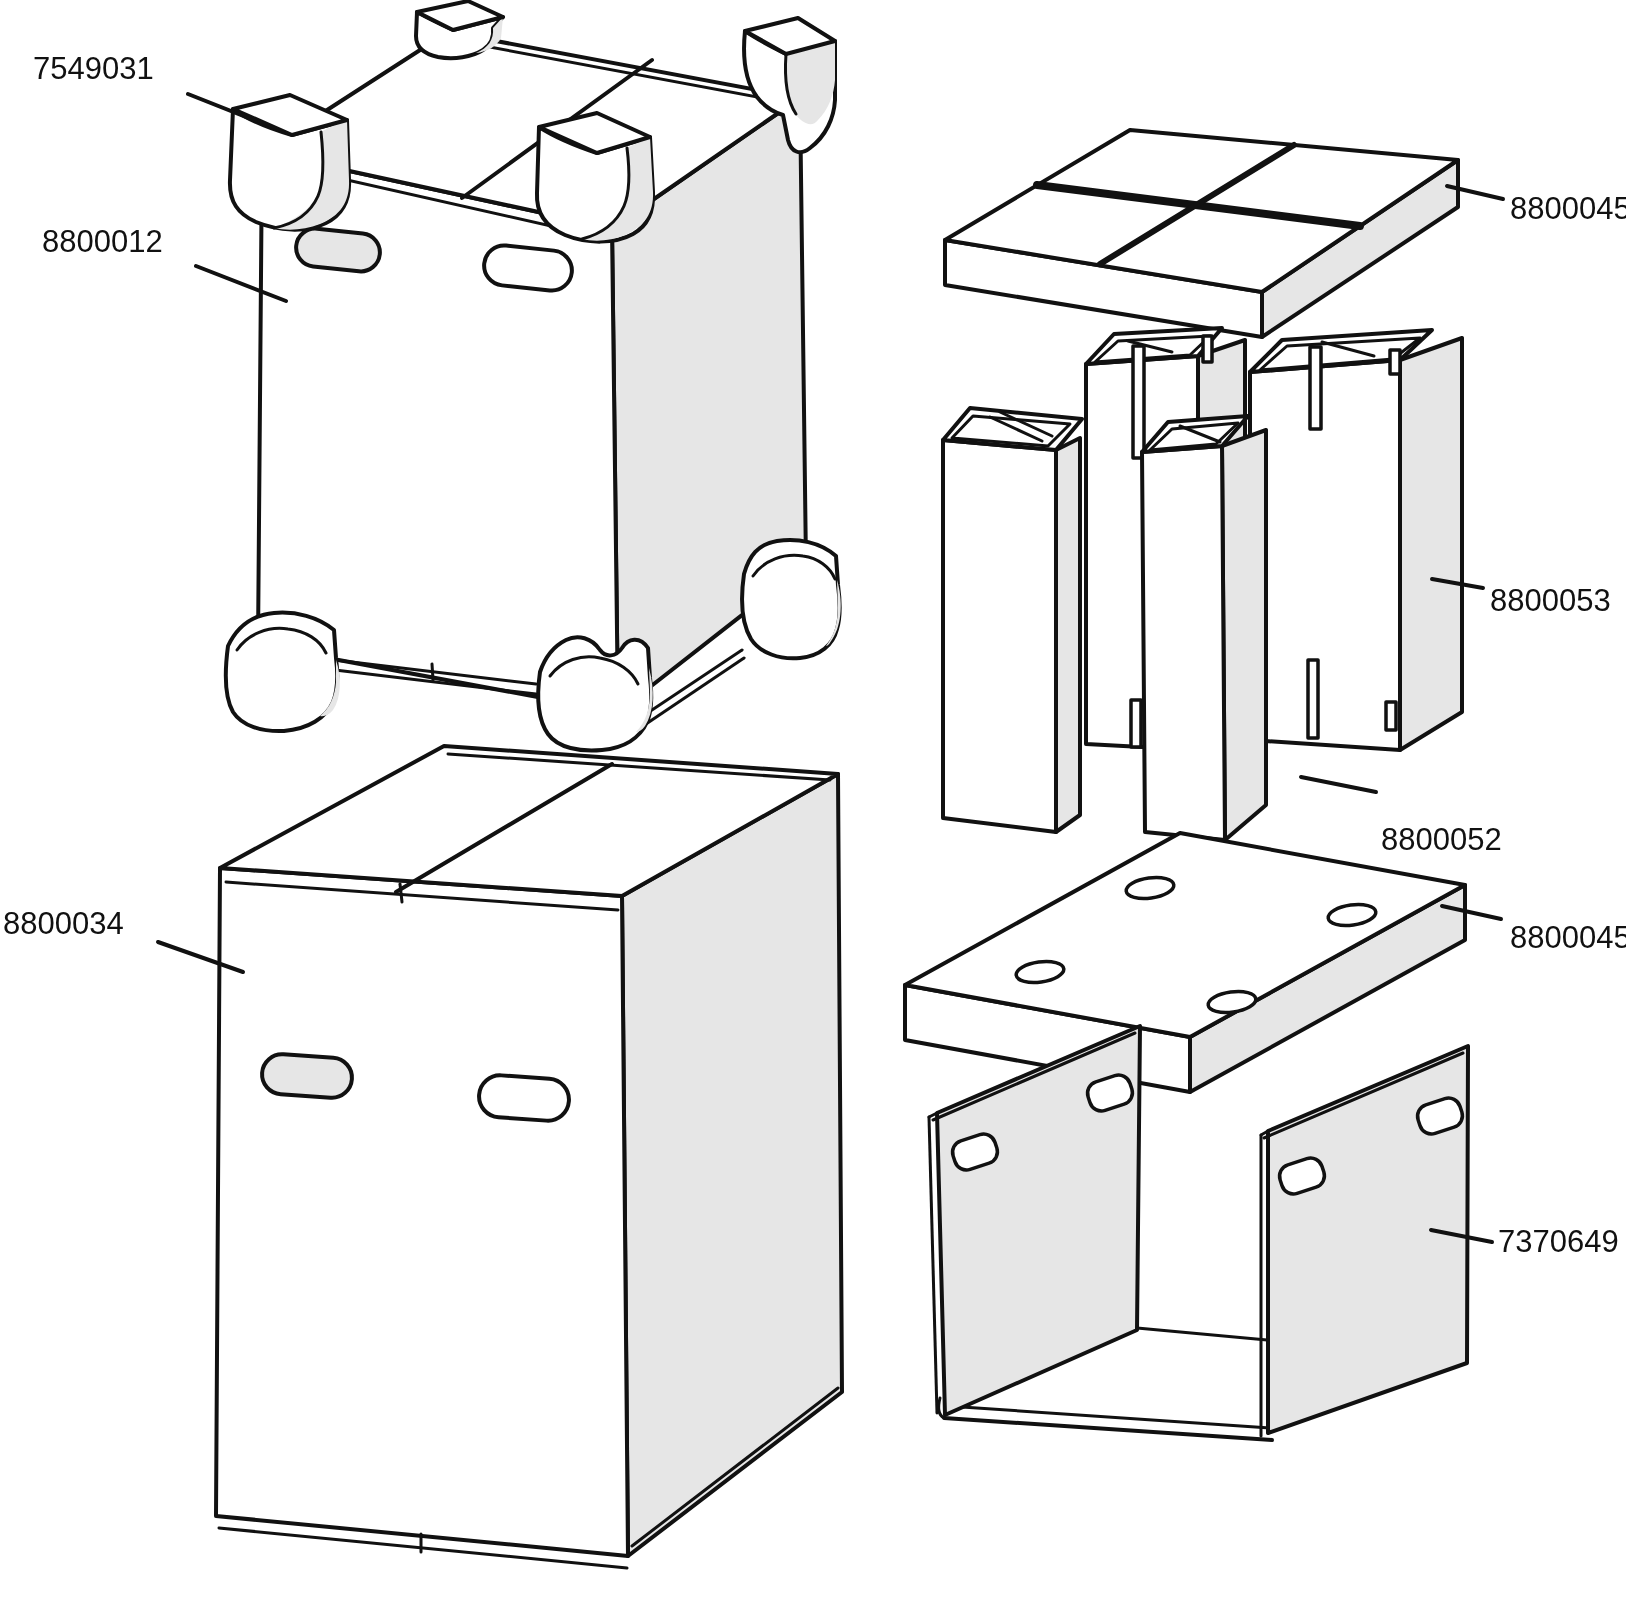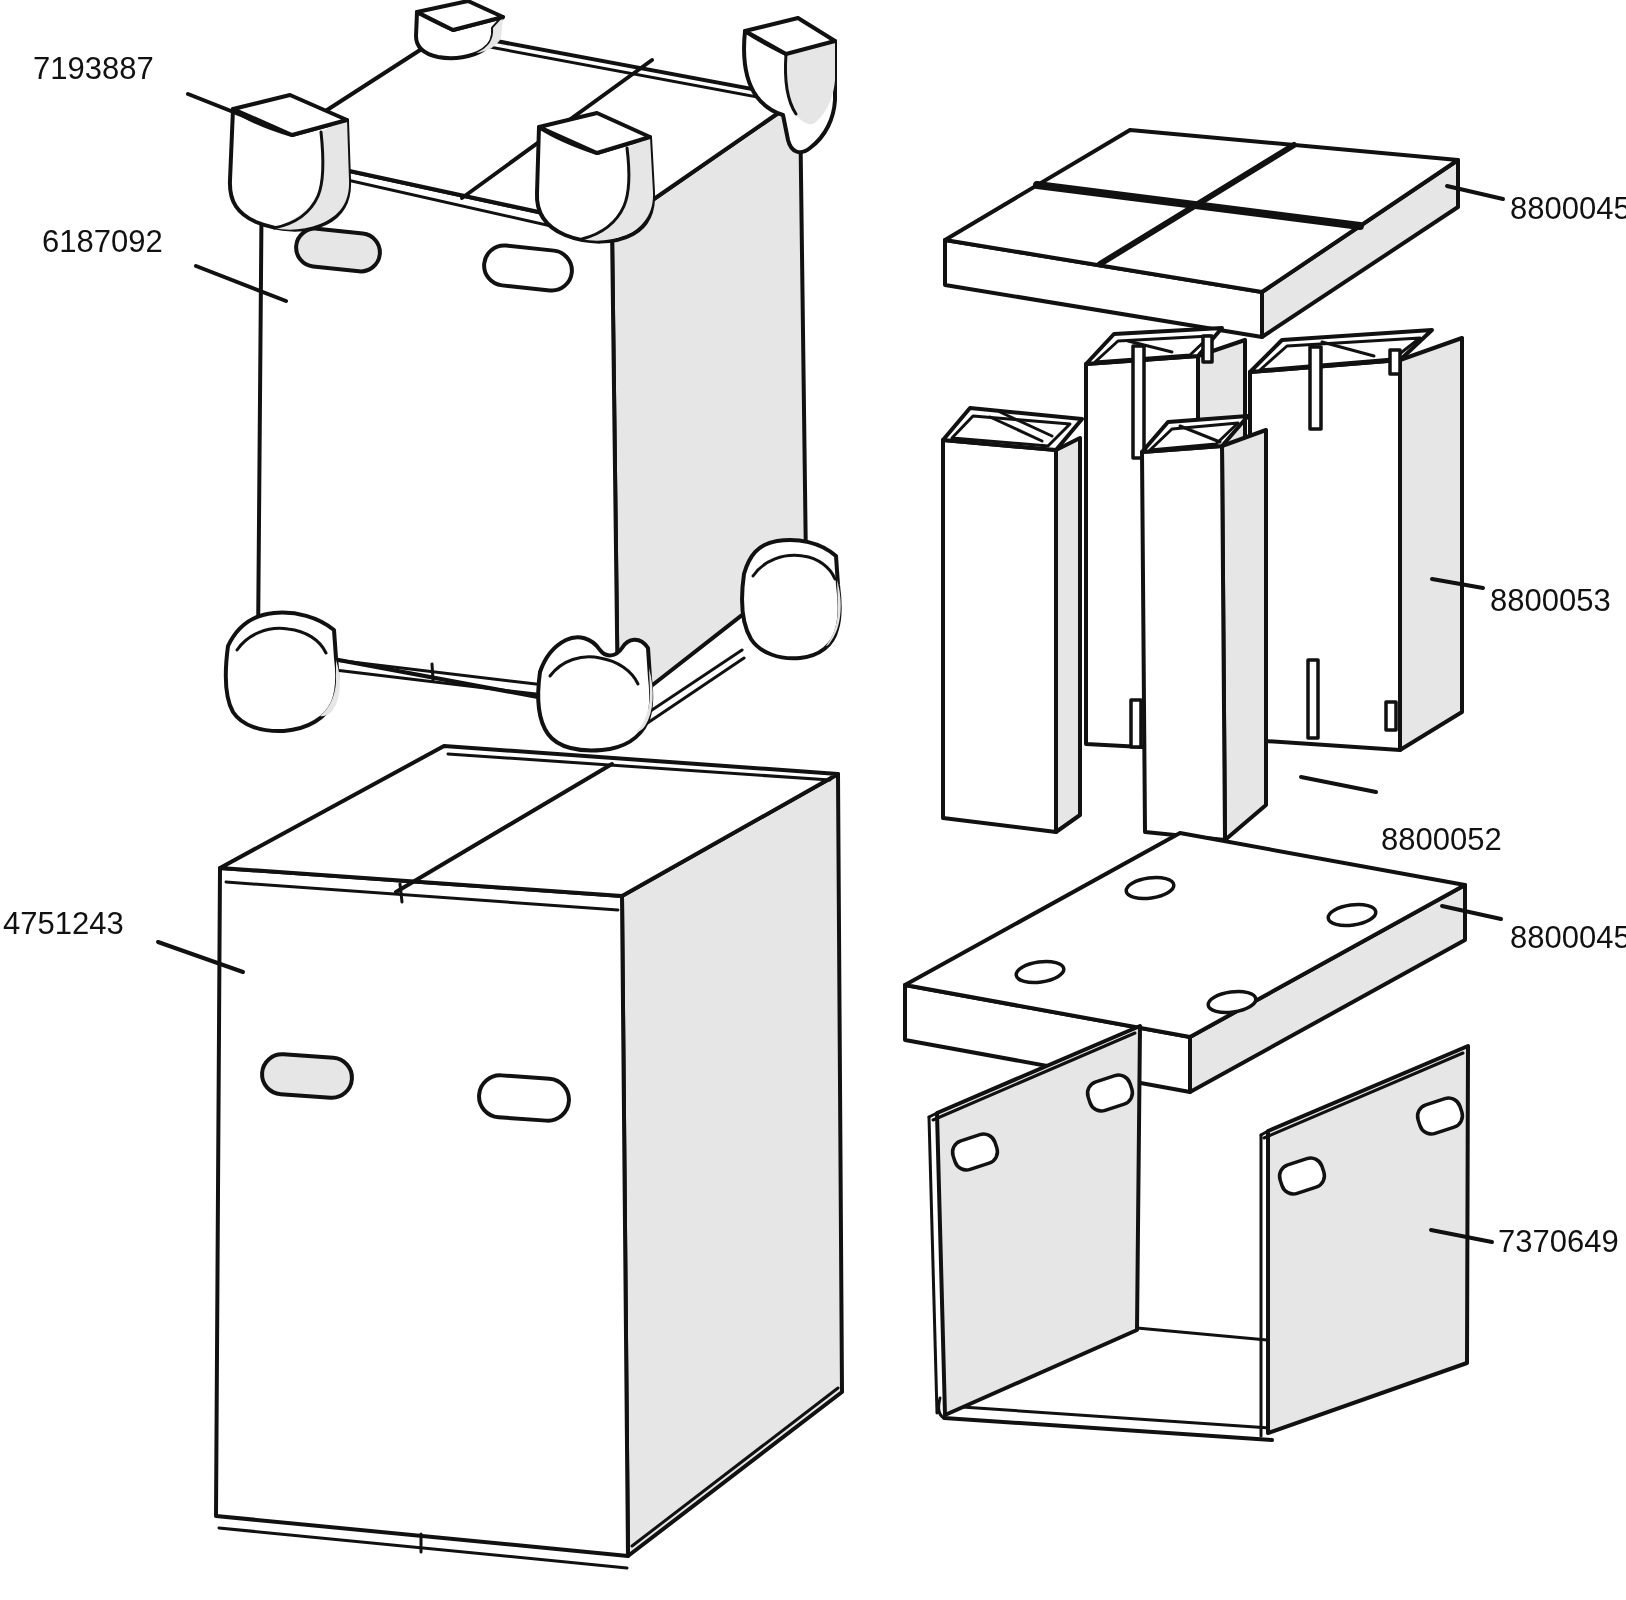--- a/index.html
+++ b/index.html
@@ -226,21 +226,21 @@
       <line class="leader" x1="196" y1="266" x2="286" y2="301"></line>
       <line class="leader" x1="158" y1="942" x2="243" y2="972"></line>
       <line class="leader" x1="1447" y1="186" x2="1503" y2="199"></line>
       <line class="leader" x1="1432" y1="579" x2="1483" y2="588"></line>
       <line class="leader" x1="1301" y1="777" x2="1376" y2="792"></line>
       <line class="leader" x1="1442" y1="906" x2="1501" y2="919"></line>
       <line class="leader" x1="1431" y1="1230" x2="1492" y2="1242"></line>
     </g>
   </svg>
 
-  <div class="part-label" style="left:33px;  top:53px;">7193887</div>
-  <div class="part-label" style="left:42px;  top:226px;">6187092</div>
-  <div class="part-label" style="left:3px;   top:908px;">4751243</div>
+  <div class="part-label" style="left:33px;  top:53px;">7549031</div>
+  <div class="part-label" style="left:42px;  top:226px;">8800012</div>
+  <div class="part-label" style="left:3px;   top:908px;">8800034</div>
   <div class="part-label" style="left:1510px;top:193px;">8800045</div>
   <div class="part-label" style="left:1490px;top:585px;">8800053</div>
   <div class="part-label" style="left:1381px;top:792px;margin-top:32px;">8800052</div>
   <div class="part-label" style="left:1510px;top:922px;">8800045</div>
   <div class="part-label" style="left:1498px;top:1226px;">7370649</div>
 </div>
 
 </body></html>

